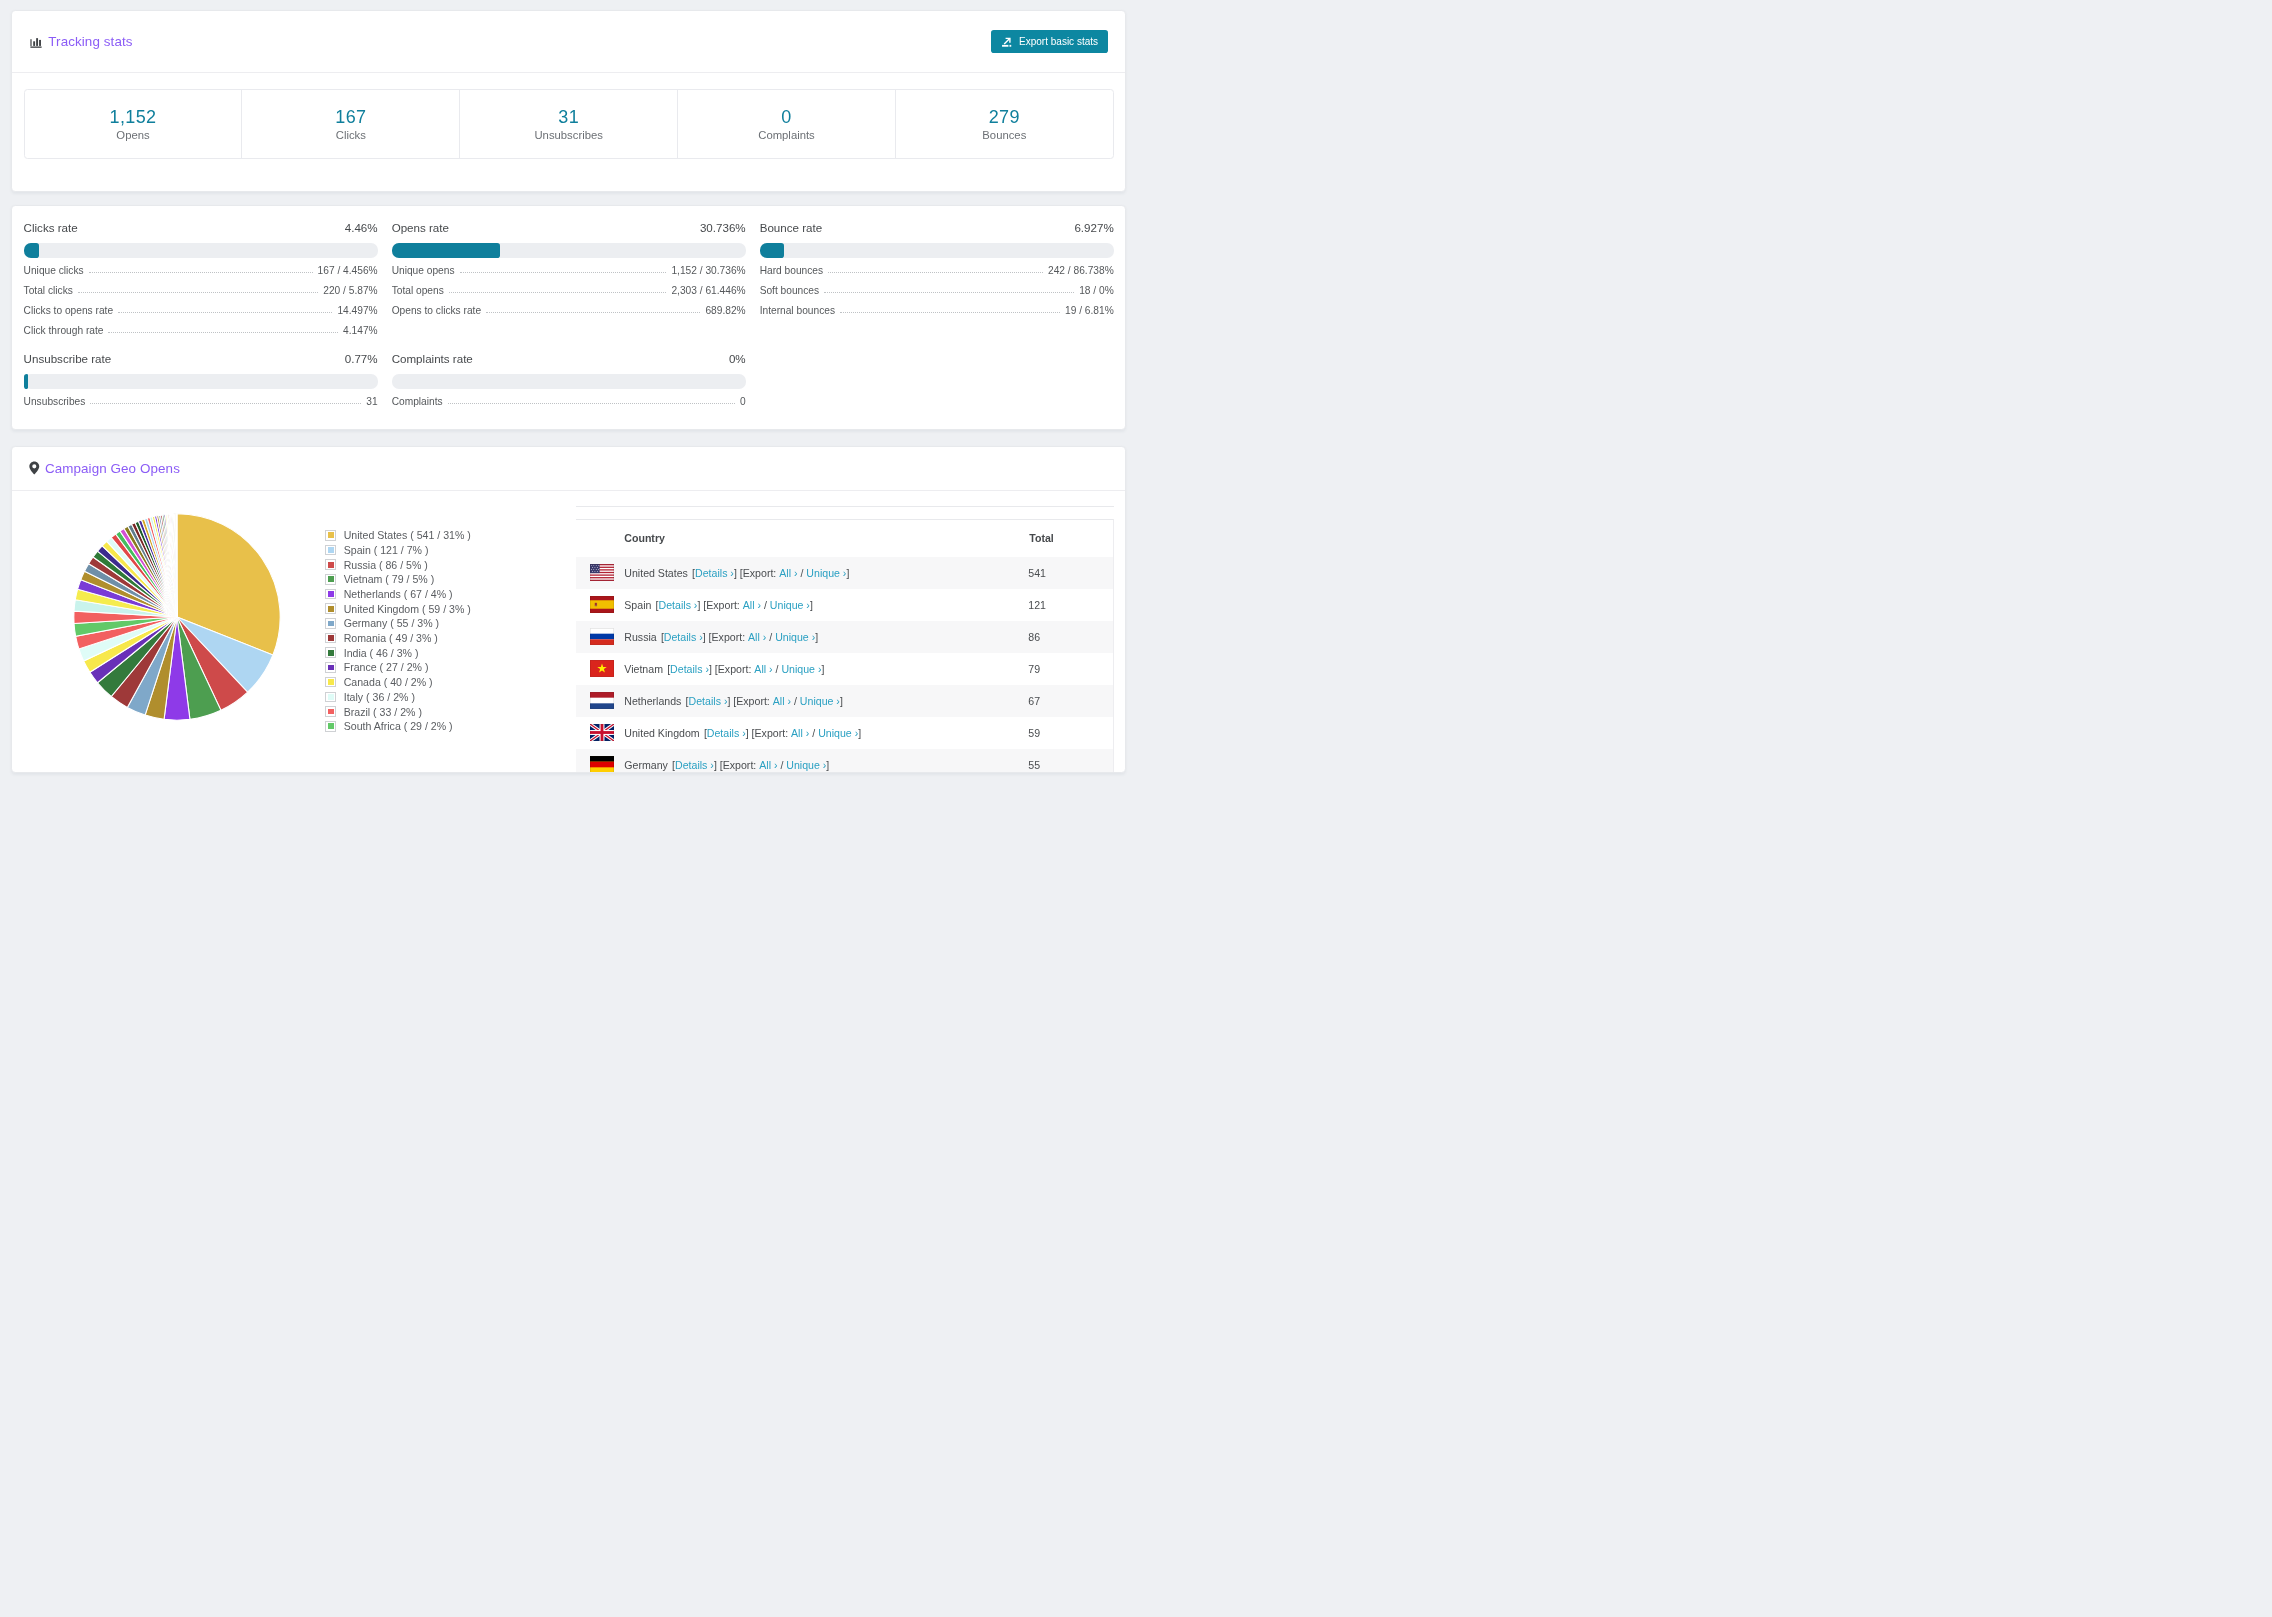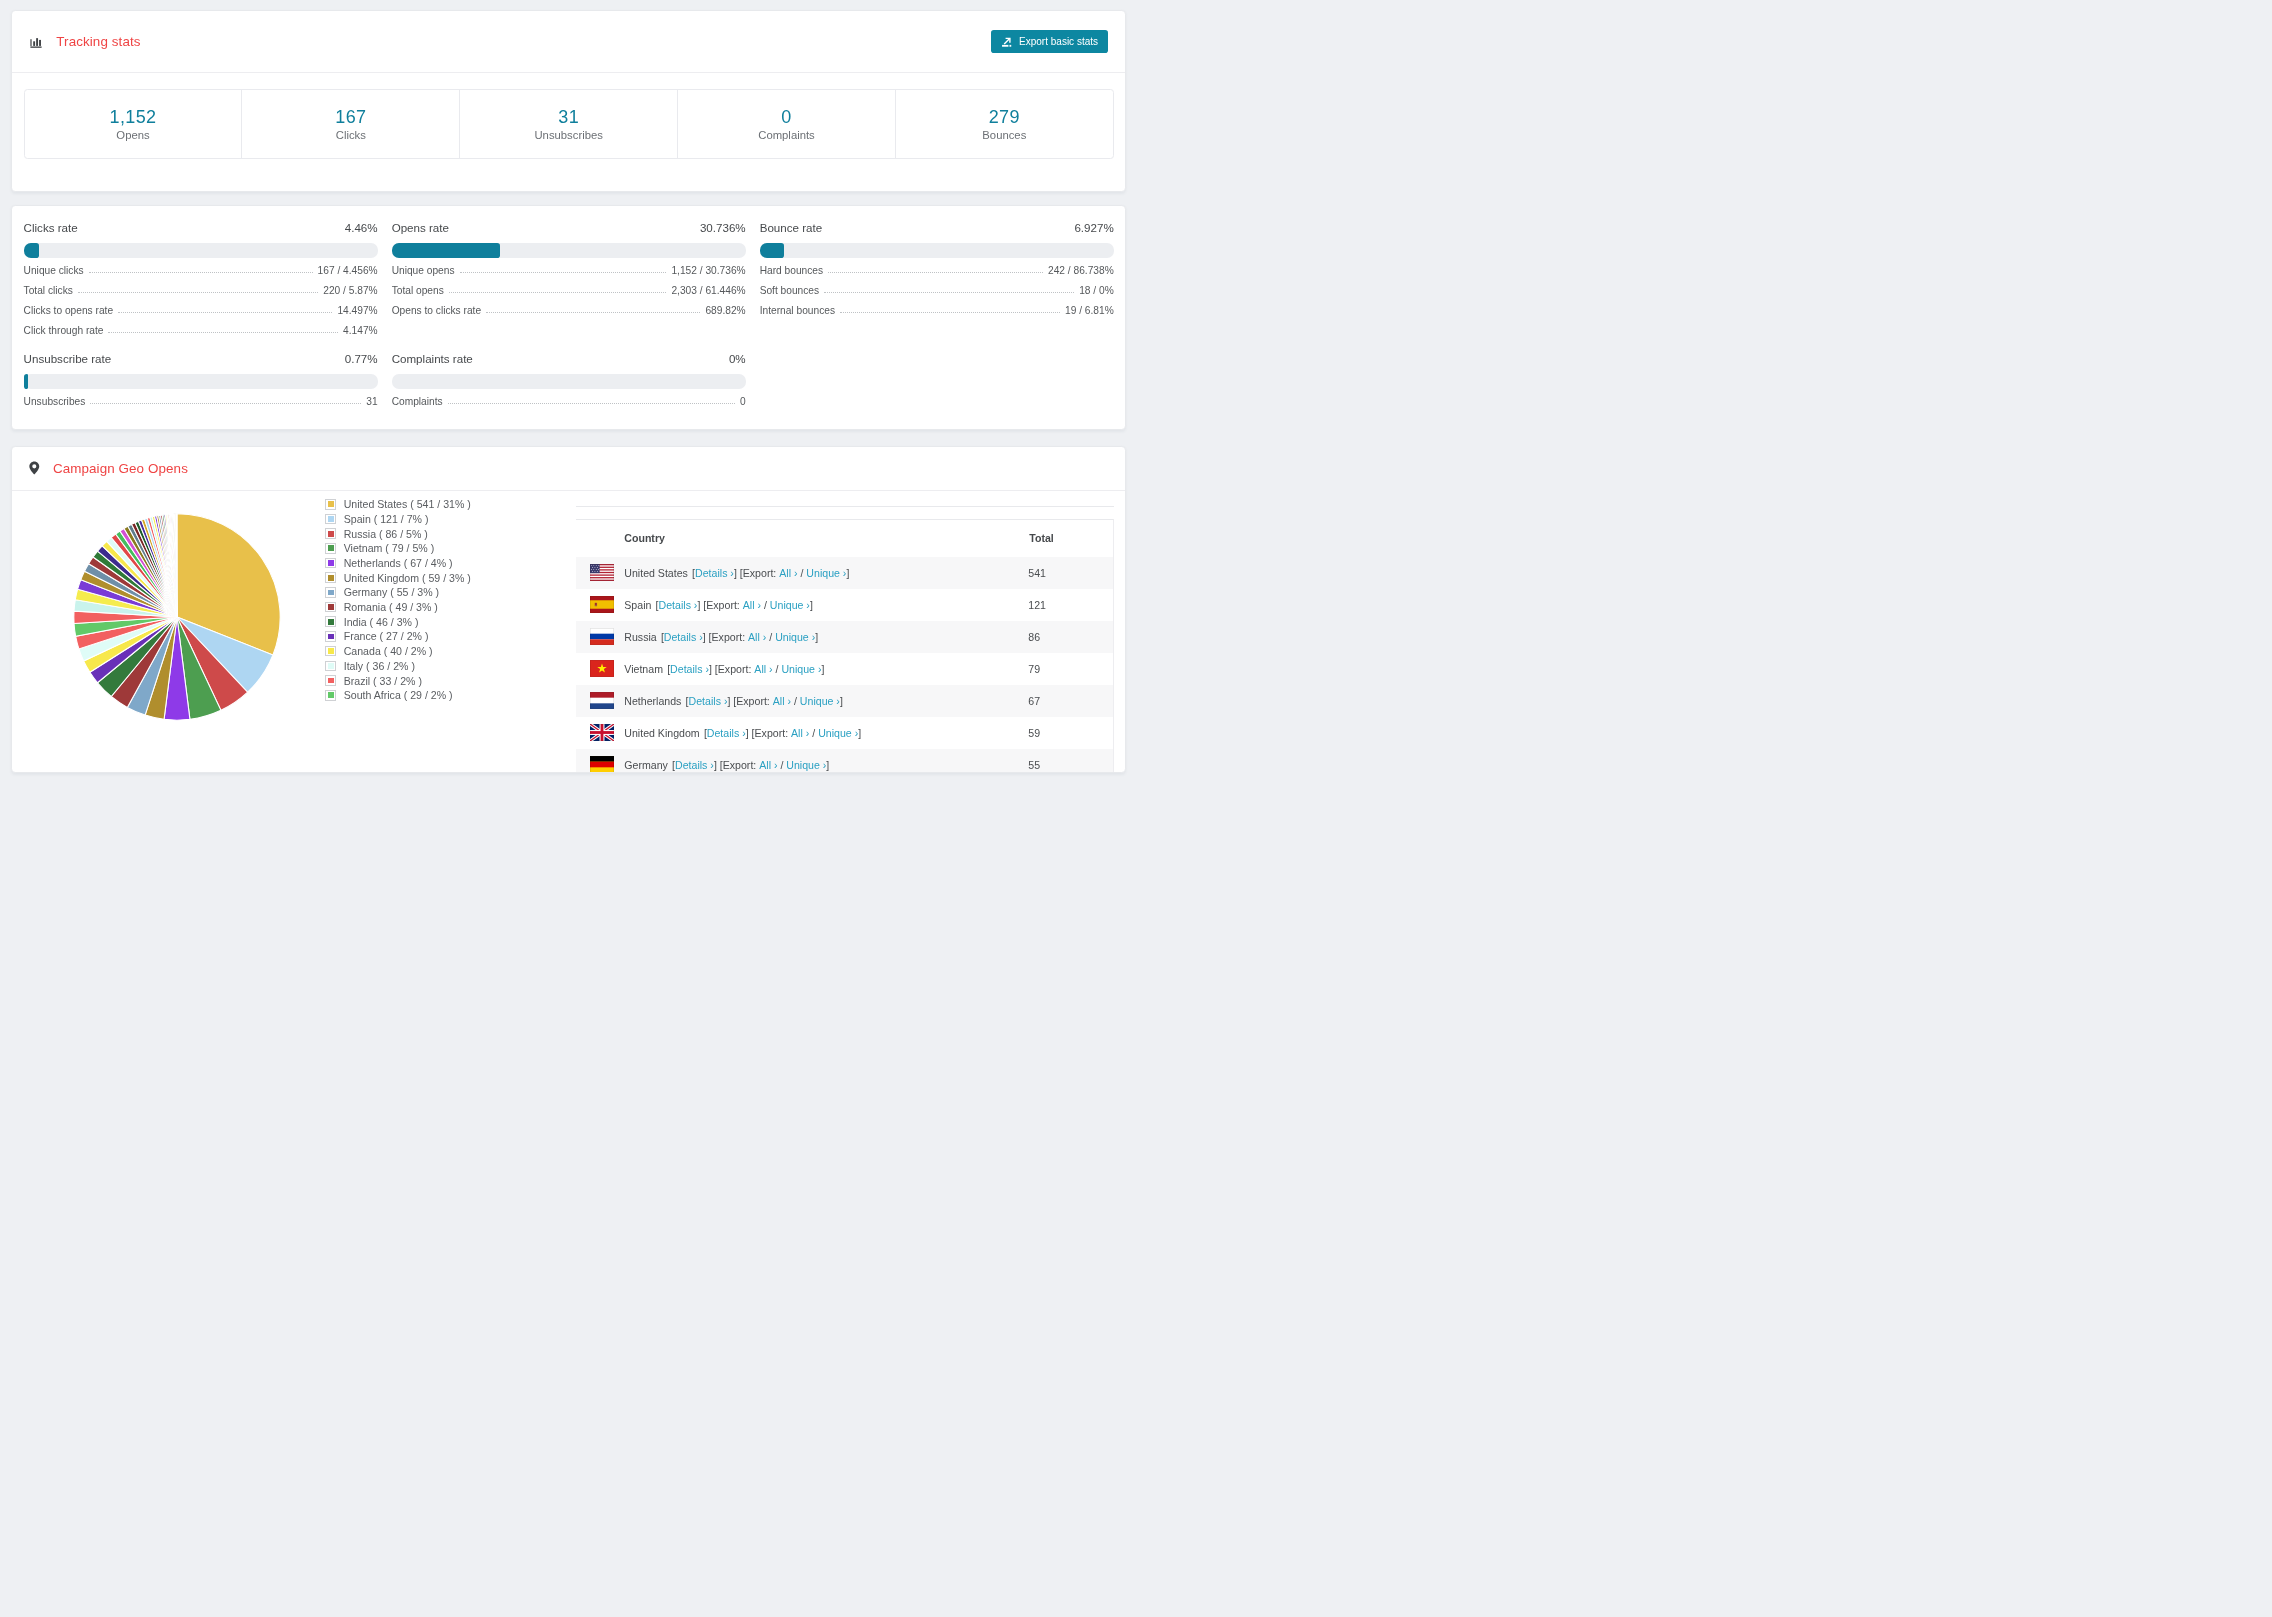--- a/index.html
+++ b/index.html
@@ -14,21 +14,21 @@
   .card{
     background:#fff;border:0.7px solid #e7e9ec;border-radius:4.2px;
     box-shadow:0 1.4px 2.8px rgba(55,65,90,.06);
   }
   .card-header{
     display:flex;align-items:center;justify-content:space-between;
     padding:0 17px;border-bottom:0.7px solid #ededf0;
   }
   #card-tracking .card-header{height:61px}
   #card-geo .card-header{height:43px}
-  .hdr-left{display:flex;align-items:center;gap:13px;font-size:13.4px;color:#ef4444;letter-spacing:0.1px}
+  .hdr-left{display:flex;align-items:center;gap:5px;font-size:13.4px;color:#8b5cf6;letter-spacing:0.1px}
   .hdr-left svg{flex:none}
   .btn{
     display:flex;align-items:center;gap:6.4px;
     background:#0d87a1;color:#fff;border:none;border-radius:2.8px;
     height:23px;padding:0 10px;font-size:10px;font-family:inherit;cursor:pointer;
   }
   
   .stats{display:flex;margin:15.5px 11.3px 32px;border:0.7px solid #e9eaee;border-radius:3.5px;background:#fff}
   .stat{
     flex:1;display:flex;flex-direction:column;align-items:center;justify-content:center;
@@ -44,21 +44,21 @@
   .bar{height:15px;background:#eceef1;border-radius:7px;margin-top:9.2px}
   .bar .fill{height:100%;background:#0f7f9c;border-radius:7px 2.8px 2.8px 7px}
   .drows{margin-top:0}
   .drow{display:flex;align-items:flex-end;font-size:10.2px;color:#55585b;height:20px}
   .drow .lab,.drow .val{white-space:nowrap;padding-bottom:2.1px}
   .leader{flex:1;border-bottom:0.7px dotted #bfc2c5;margin:0 5px 5px}
   
   #card-geo{margin-top:15.5px}
   .geo-body{position:relative;height:281px;overflow:hidden}
   .pie-wrap{position:absolute;left:59px;top:20px;width:212px;height:212px}
-  .legend{position:absolute;left:313px;top:6px}
+  .legend{position:absolute;left:313px;top:37px}
   .legend-item{display:flex;align-items:center;height:14.7px;font-size:10.6px;color:#5a5d61}
   .swatch{
     width:10.6px;height:10.6px;box-sizing:border-box;flex:none;margin-right:7.8px;
     border:0.7px solid #cfd1d4;padding:1.4px;background-clip:content-box;
   }
   .geo-table-wrap{position:absolute;left:564px;top:15.5px;width:538px;border-top:0.7px solid #e8e9ec;padding-top:11.3px}
   .geo-table-inner{border-top:0.7px solid #e8e9ec;border-right:0.7px solid #ededf0}
   table{width:100%;border-collapse:collapse;font-size:10.6px;color:#4a4d50}
   th{text-align:left;font-weight:700;color:#46494c;height:35px;font-size:10.6px}
   th.h-country{padding-left:48px}

